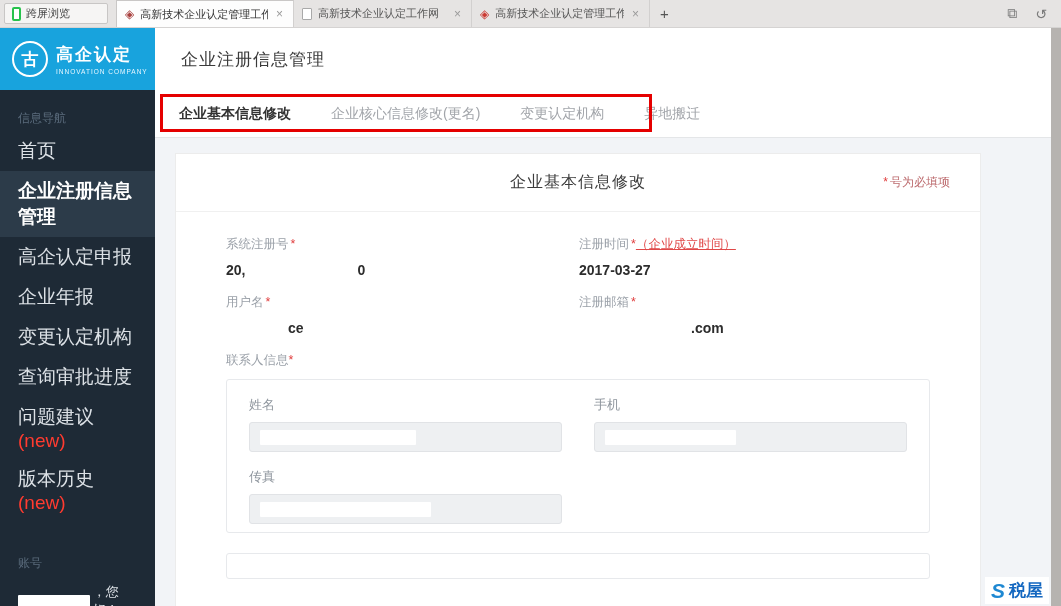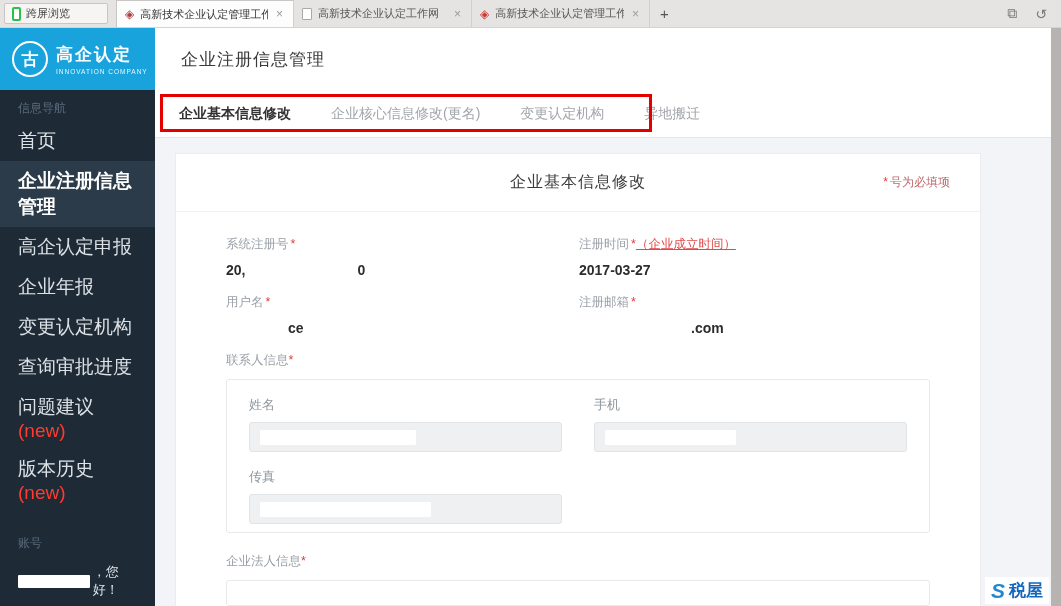--- a/index.html
+++ b/index.html
@@ -24,21 +24,21 @@
   
   .shell { display:flex; height:578px; }
 
   
   .sidebar { width:155px; background:#1e2a36; flex-shrink:0; display:flex; flex-direction:column; }
   .logo { height:62px; background:#18a3dd; display:flex; align-items:center; padding-left:12px; gap:8px; flex-shrink:0; }
   .logo-circle { width:36px; height:36px; border:2px solid #fff; border-radius:50%; display:flex; align-items:center; justify-content:center; color:#fff; font-size:17px; font-weight:bold; }
   .logo-txt { display:flex; flex-direction:column; }
   .logo-title { color:#fff; font-size:17px; font-weight:bold; letter-spacing:2px; }
   .logo-sub { color:#e8f7ff; font-size:6.5px; letter-spacing:1px; margin-top:2px; }
-  .nav-sec { color:#5a6b7c; font-size:12px; padding:10px 18px 4px; }
+  .nav-sec { color:#5a6b7c; font-size:12px; padding:20px 18px 4px; }
   .nav-item { color:#dce1e6; font-size:19px; padding:7px 18px; cursor:pointer; }
   .nav-item.active { background:#2c3b49; color:#fff; font-weight:bold; }
   .badge-new { color:#ff3b30; }
   .acct { margin-top:14px; }
   .greet { color:#dce1e6; font-size:13px; padding:7px 18px; display:flex; align-items:center; }
   .redact-inline { display:inline-block; width:84px; height:13px; background:#fff; margin-right:3px; border-radius:1px; }
 
   
   .main { flex:1; display:flex; flex-direction:column; background:#f2f4f7; position:relative; min-width:0; }
   .page-head { height:62px; background:#fff; display:flex; align-items:center; padding-left:26px; font-size:17px; color:#3a3a3a; letter-spacing:1px; flex-shrink:0; }
@@ -199,21 +199,20 @@
                 </div>
                 <div>
                   <div class="inlabel">传真</div>
                   <div class="input">
                       <span class="redact w55"></span>
                     </div>
                 </div>
               </div>
             </div>
 
-            <div class="sec-label"><span>企业法人信息</span><span class="star">*</span></div>
             <div class="sec-box">
               
             </div>
 
           </div>
         </div>
       </div>
     </div>
   </div>
 

